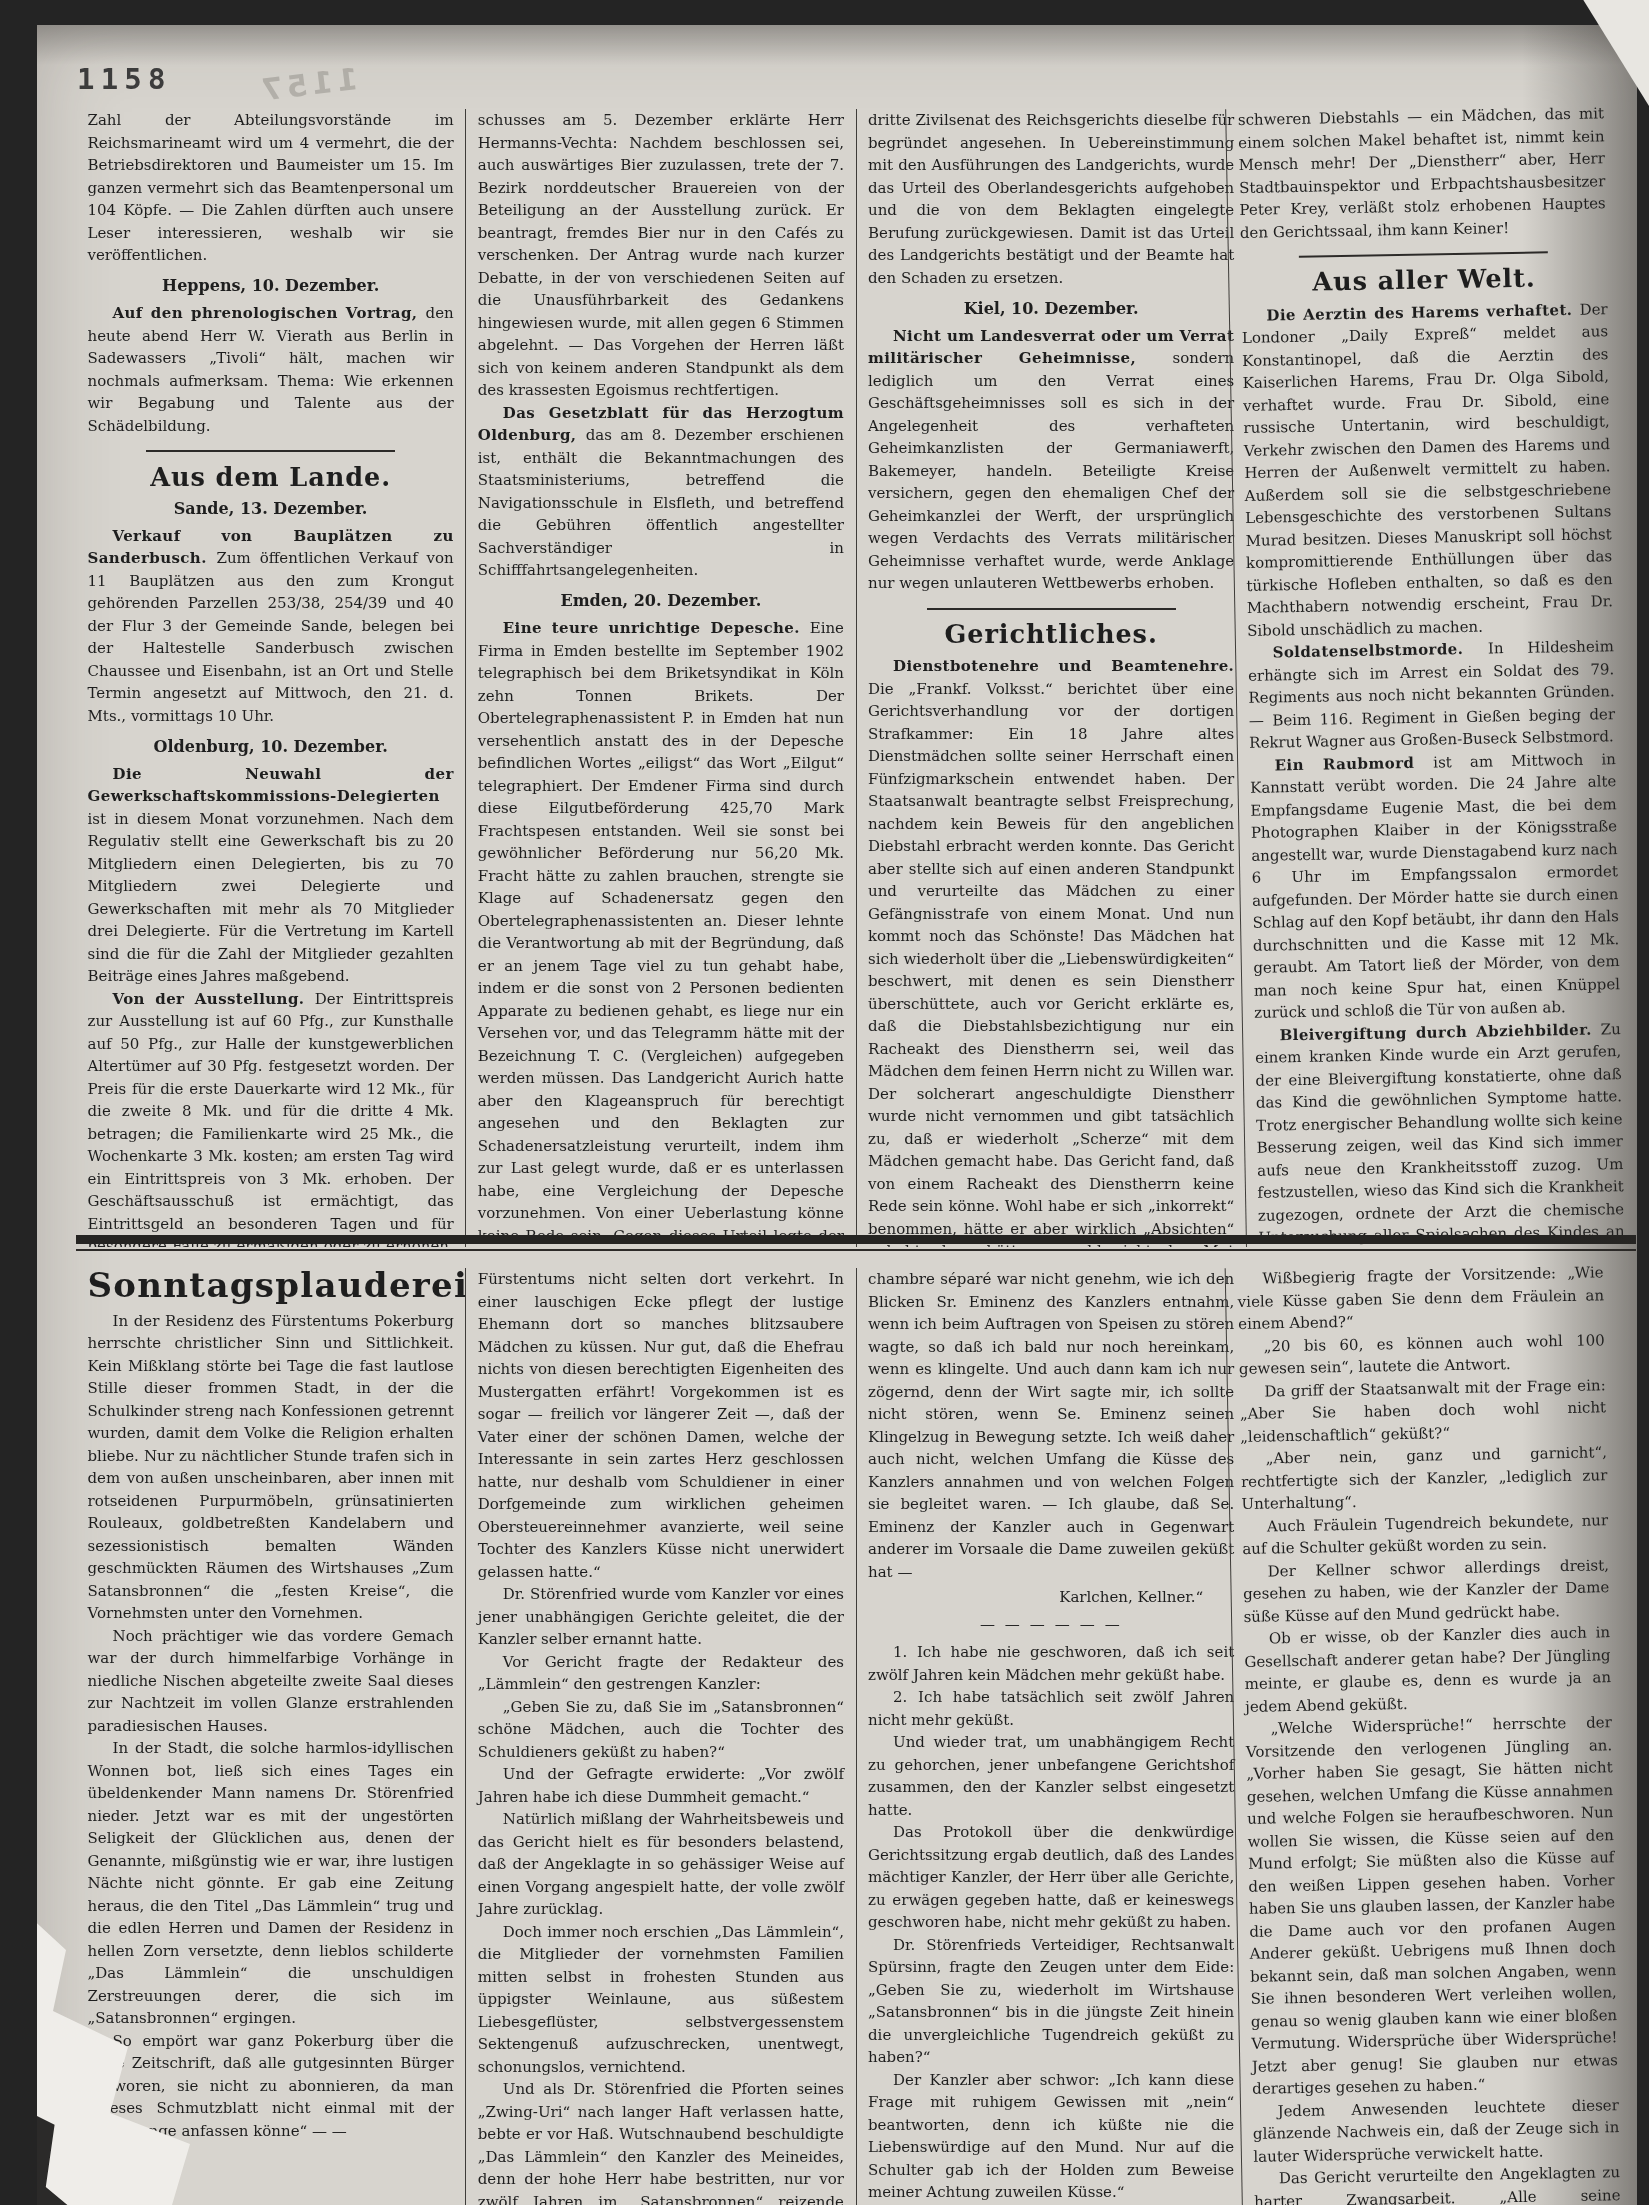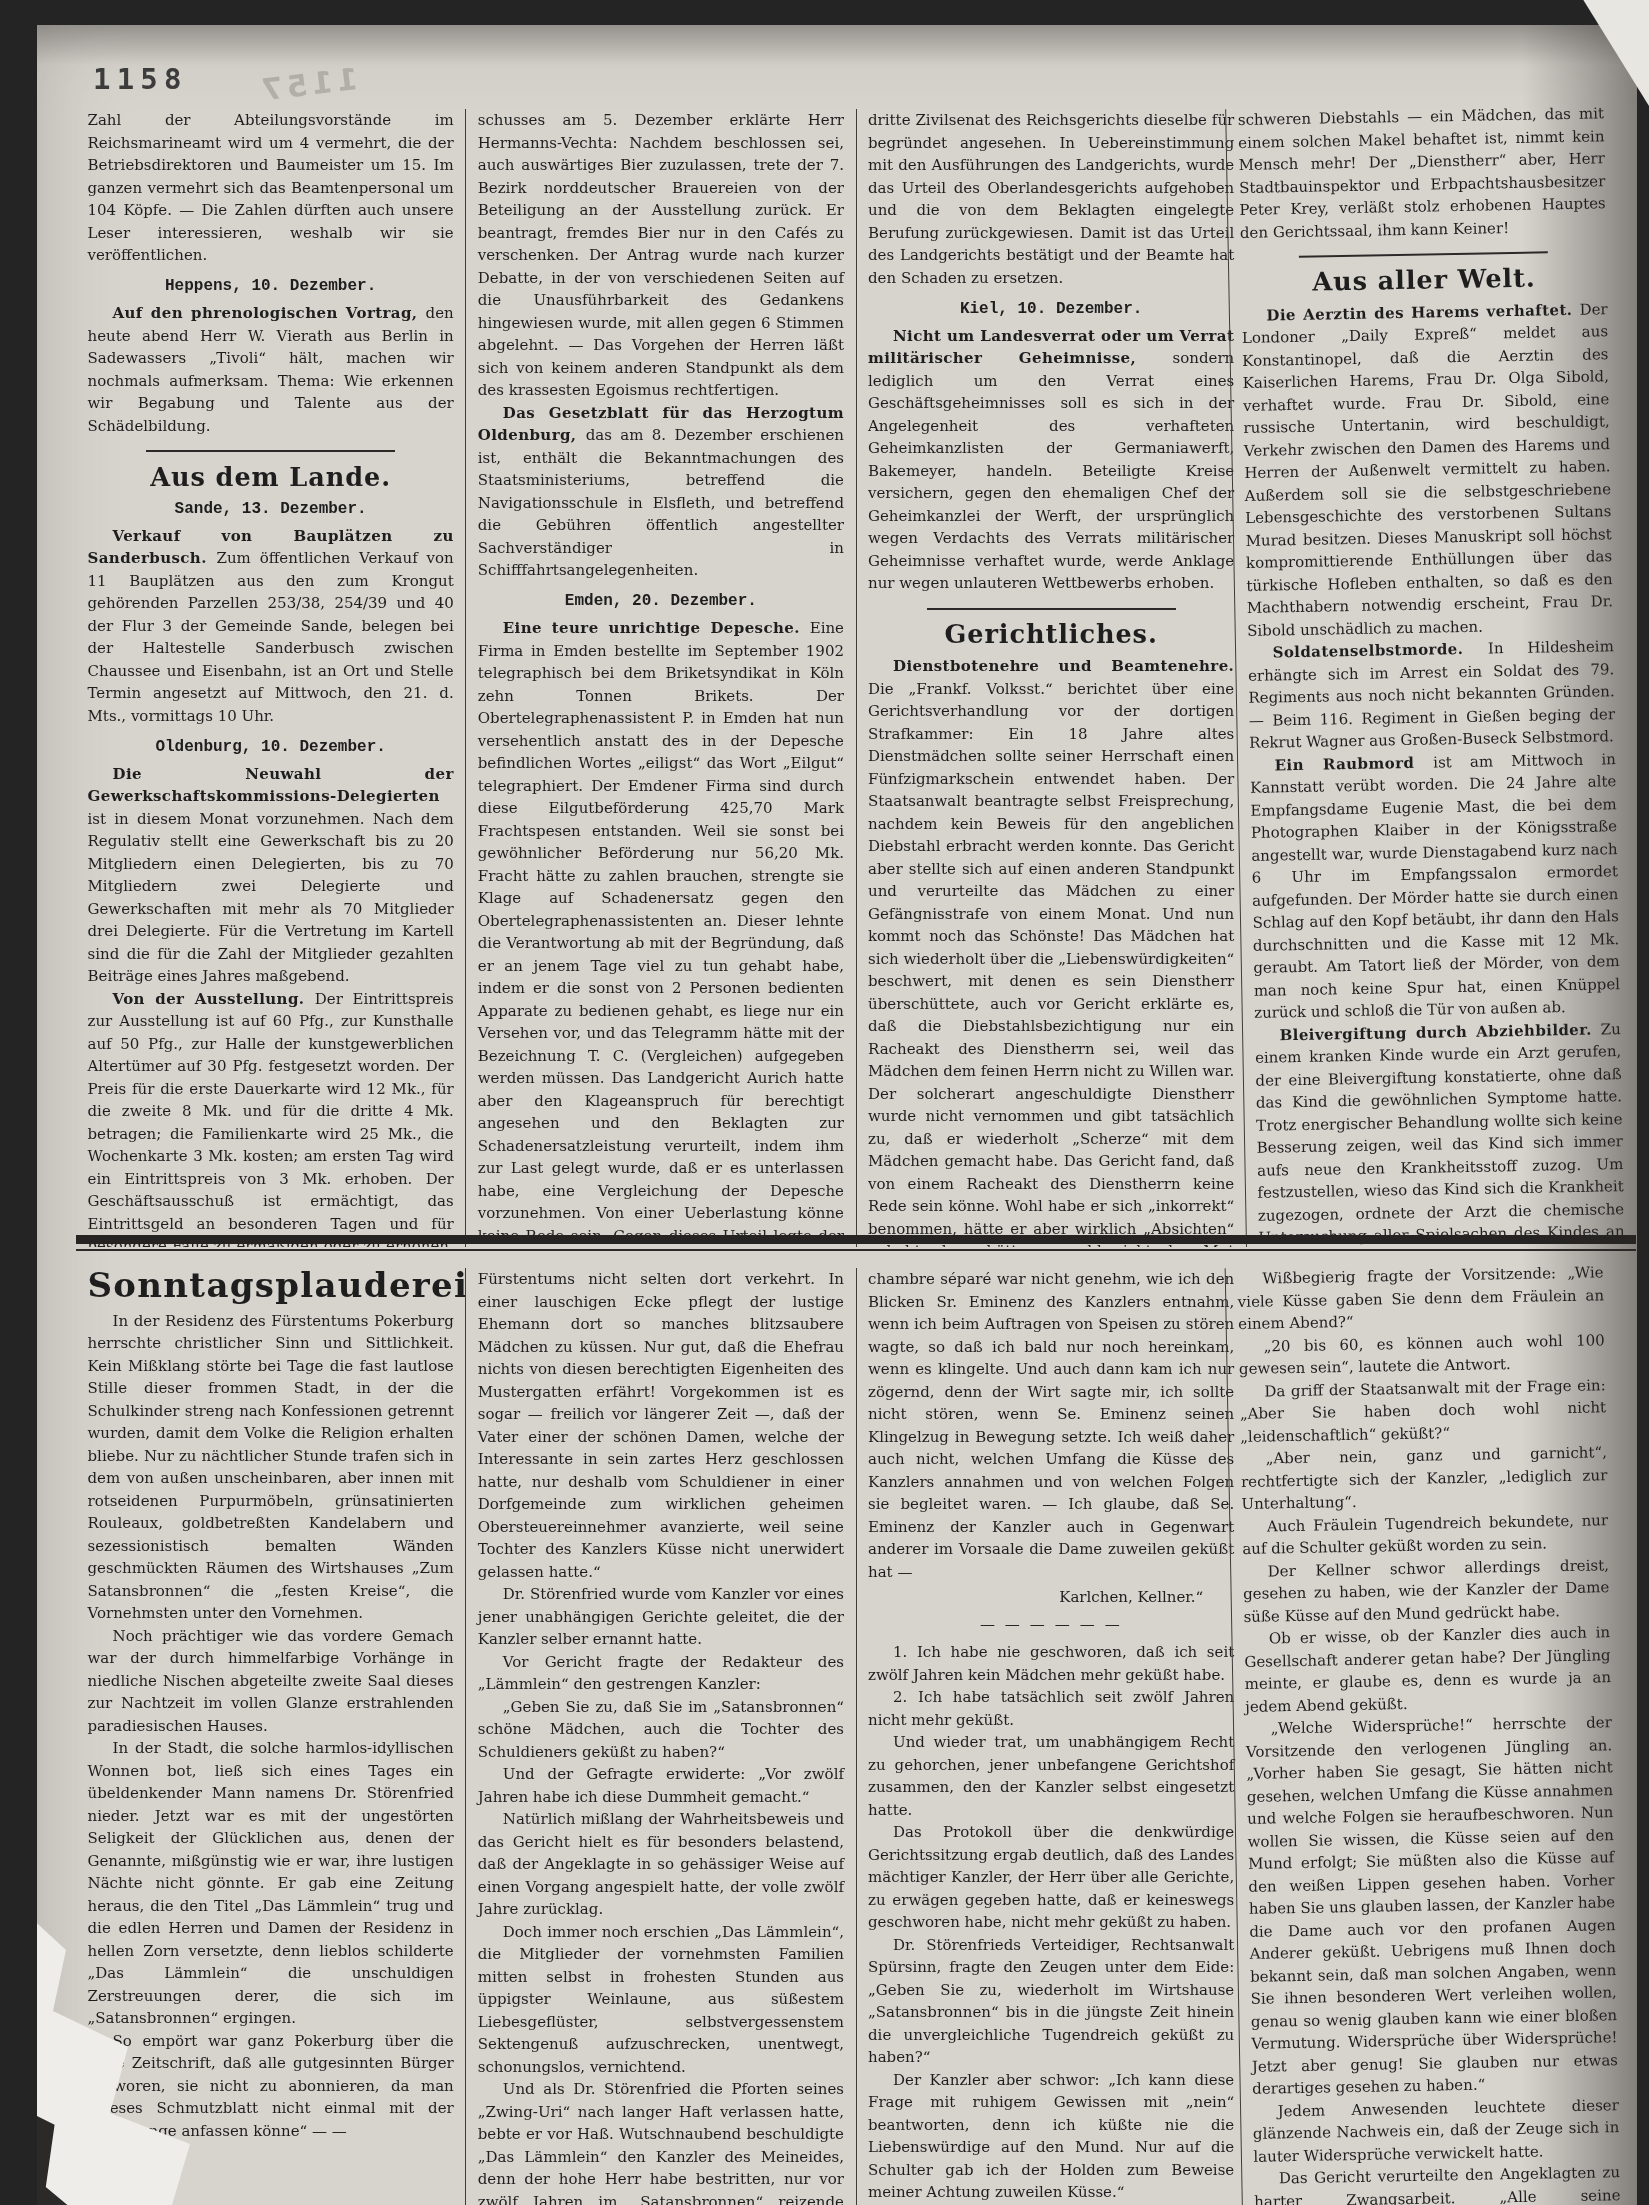--- a/index.html
+++ b/index.html
@@ -15,21 +15,21 @@
   }
   .shade-right{position:absolute;top:0;right:0;width:115px;height:100%;
     background:linear-gradient(to right, rgba(40,38,35,0) 0%, rgba(40,38,35,0.42) 100%);}
   .shade-top{position:absolute;top:0;left:0;width:100%;height:40px;
     background:linear-gradient(to bottom, rgba(40,38,35,0.30) 0%, rgba(40,38,35,0) 100%);}
   .corner-sliver{position:absolute;left:1548px;top:0;width:101px;height:106px;
     background:#e8e6e1;clip-path:polygon(35% 0,100% 0,100% 100%);}
   .page-number{
     position:absolute;left:40px;top:37px;
     font-family:"DejaVu Sans Mono", monospace;
-    font-size:29px;letter-spacing:6.2px;color:#3c3c3c;font-weight:bold;margin-left:16px;
+    font-size:29px;letter-spacing:6.2px;color:#3c3c3c;font-weight:bold;
   }
   .ghost-number{
     position:absolute;left:220px;top:42px;
     font-family:"DejaVu Sans", sans-serif;
     font-size:30px;color:rgba(100,96,90,0.30);
     transform:scaleX(-1) rotate(7deg);letter-spacing:4.4px;font-weight:bold;
   }
   .cols{
     position:absolute;left:39px;width:1560px;
     display:flex;align-items:stretch;
@@ -38,21 +38,21 @@
   .cols.bottom{top:1243px;height:1165px;}
   .col{
     flex:1 1 0;min-width:0;padding:0 11.5px;overflow:hidden;
     color:#1e1e1e;font-size:15px;line-height:22.5px;text-align:justify;
   }
   .col + .col{border-left:1.8px solid #3e3c39;}
   .col-tilt{transform:rotate(-1.05deg);transform-origin:left bottom;}
   p.para{margin:0;text-indent:25px;}
   p.para.noindent{text-indent:0;}
   .lead{font-weight:bold;letter-spacing:0.4px;}
-  .dateline{font-weight:bold;text-align:center;margin:8.8px 0 4.4px 0;font-size:16px;text-indent:0;font-family:Liberation Mono, monospace;}
+  .dateline{font-weight:bold;text-align:center;margin:8.8px 0 4.4px 0;font-size:16px;text-indent:0;}
   .heading{font-weight:bold;text-align:center;font-size:25.6px;margin:12.3px 0 9.7px 0;letter-spacing:0.9px;text-indent:0;}
   .feuilleton-heading{font-weight:bold;text-align:center;font-size:34px;margin:6.2px 0 13.2px 0;letter-spacing:1.3px;text-indent:0;}
   .rule{border:none;border-top:2.6px solid #2c2a28;width:68%;margin:13.2px auto;}
   .dashes{text-align:center;letter-spacing:2.6px;margin:5.3px 0;text-indent:0;}
   .signature{text-align:right;font-weight:normal;padding-right:31px;margin:2.6px 0;text-indent:0;}
   .section-separator{position:absolute;left:39px;top:1210px;width:1560px;}
   .section-separator .bar{height:8.8px;background:#252422;}
   .section-separator .thin{height:2.2px;background:#2c2a28;margin-top:5.3px;}
   .torn-corner{
     position:absolute;left:0;top:1892px;width:397px;height:540px;

